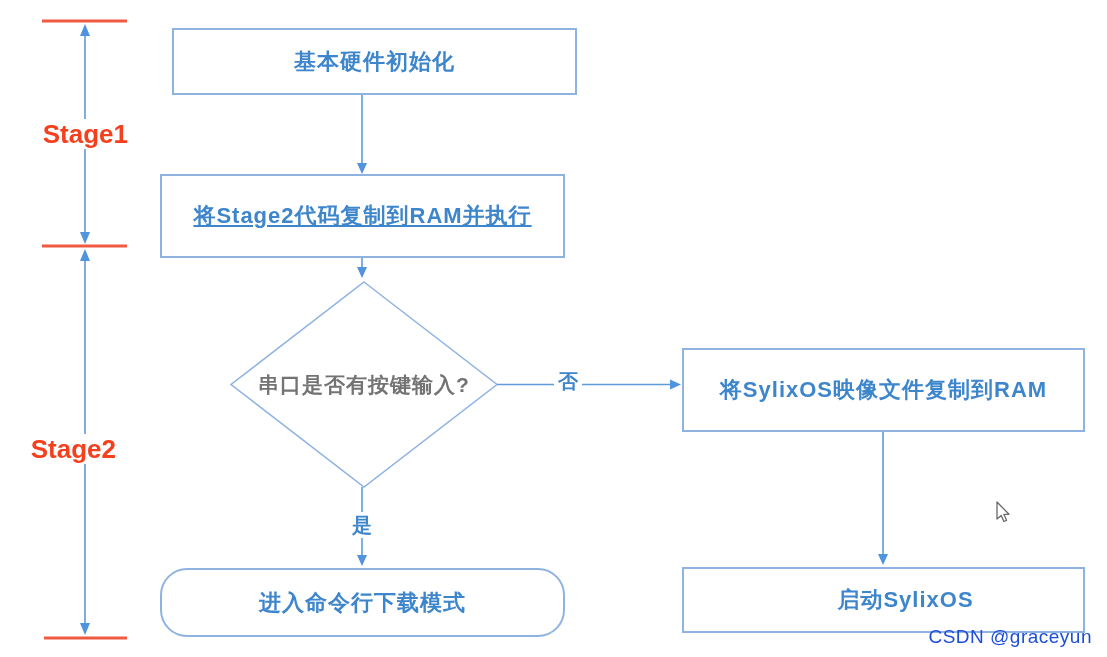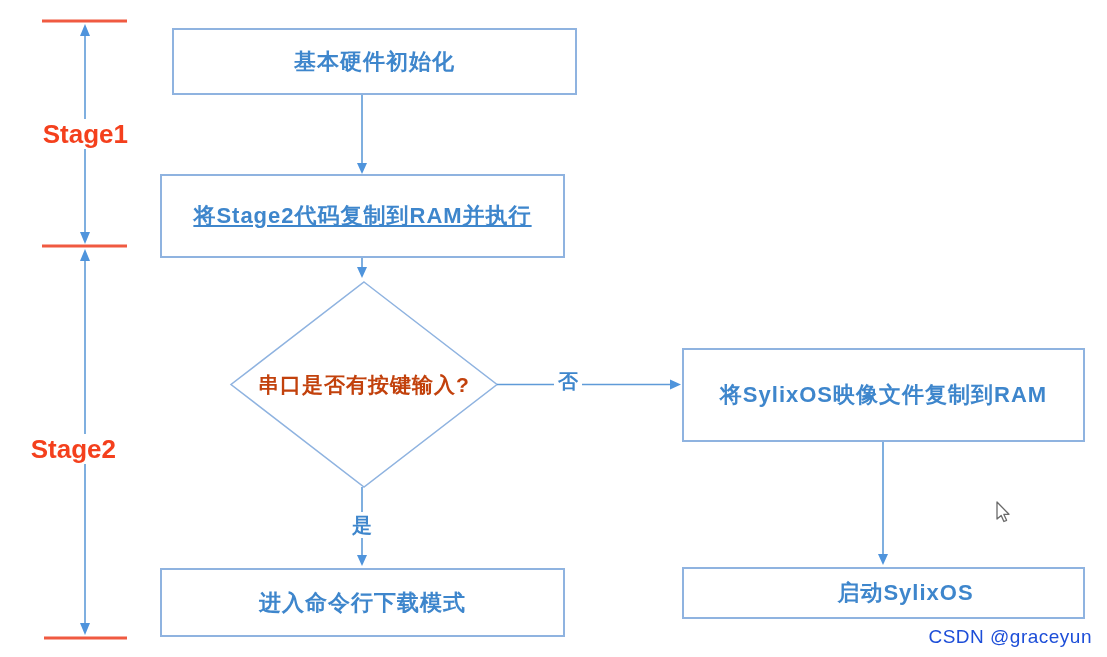--- a/index.html
+++ b/index.html
@@ -32,21 +32,21 @@
     font-weight: bold;
     font-size: 22px;
     letter-spacing: 1px;
     white-space: nowrap;
   }
   .decision-text {
     position: absolute;
     display: flex;
     align-items: center;
     justify-content: center;
-    color: #c2410c;
+    color: #737373;
     font-weight: bold;
     font-size: 21px;
     letter-spacing: 1px;
     white-space: nowrap;
     pointer-events: none;
   }
   .stage-label {
     position: absolute;
     width: 92px;
     text-align: right;
@@ -135,25 +135,25 @@
     </g>
   </svg>
 
   <div class="stage-label" style="left:36px; top:119px;">Stage1</div>
   <div class="stage-label" style="left:24px; top:434px;">Stage2</div>
 
   <div class="node-box" style="left:172px; top:28px; width:405px; height:67px;">基本硬件初始化</div>
 
   <div class="node-box" style="left:160px; top:174px; width:405px; height:84px;text-decoration:underline;">将Stage2代码复制到RAM并执行</div>
 
-  <div class="node-box" style="left:682px; top:348px; width:403px; height:94px;">将SylixOS映像文件复制到RAM</div>
+  <div class="node-box" style="left:682px; top:348px; width:403px; height:84px;">将SylixOS映像文件复制到RAM</div>
 
-  <div class="node-box" style="left:160px; top:568px; width:405px; height:69px;">进入命令行下载模式</div>
+  <div class="node-box" style="left:160px; top:568px; width:405px; height:69px;border-radius:27px;">进入命令行下载模式</div>
 
-  <div class="node-box" style="left:682px; top:567px; width:403px; height:52px;padding-left:44px;">启动SylixOS</div>
+  <div class="node-box" style="left:682px; top:567px; width:403px; height:66px;padding-left:44px;">启动SylixOS</div>
 
   <div class="decision-text" style="left:231px; top:282px; width:266px; height:205px;">串口是否有按键输入?</div>
 
   <div class="edge-label" style="left:554px; top:368px;">否</div>
   <div class="edge-label" style="left:348px; top:512px;">是</div>
 
   <div class="watermark">CSDN @graceyun</div>
 
   <svg id="cursor" width="18" height="24" viewBox="0 0 18 24" xmlns="http://www.w3.org/2000/svg">
     <path d="M4,2 L4,19 L8.2,15.4 L10.9,21.5 L13.6,20.3 L10.9,14.4 L16,14.3 Z" fill="#ffffff" stroke="#6a6a6a" stroke-width="1.3" stroke-linejoin="round"></path>

